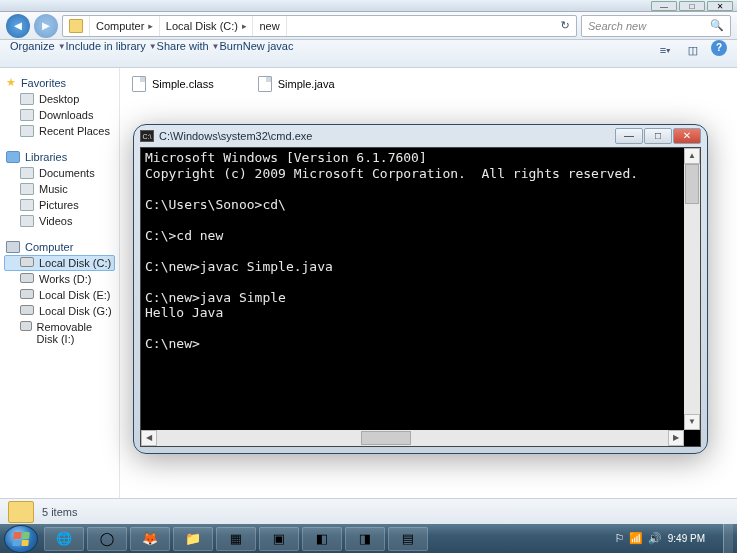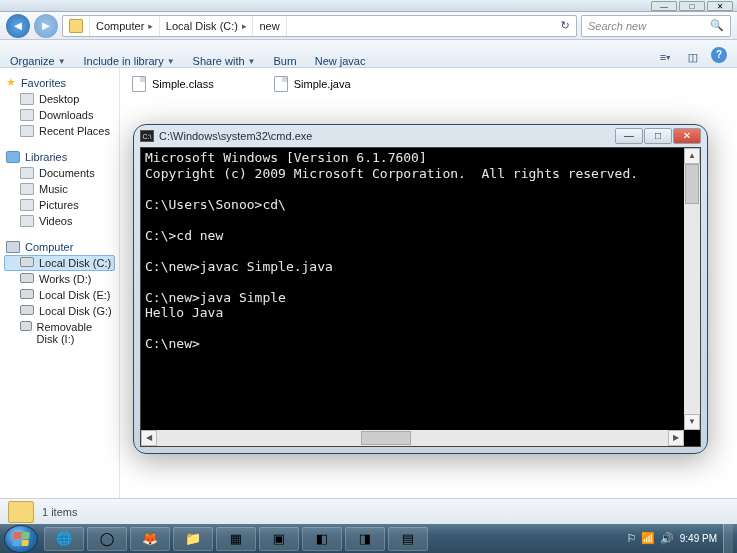--- a/index.html
+++ b/index.html
@@ -15,42 +15,42 @@
 .nav-fwd { opacity: .6; }
 .breadcrumb { flex: 1; height: 22px; background: #fff; border: 1px solid #aab6c3; border-radius: 2px; display: flex; align-items: center; font-size: 11px; color: #222; }
 .bc-seg { padding: 0 6px; border-right: 1px solid #dfe6ec; height: 100%; display: flex; align-items: center; gap: 4px; }
 .bc-icon { width: 14px; height: 14px; background: #f6d77a; border: 1px solid #caa63c; border-radius: 1px; }
 .bc-arrow { font-size: 9px; color: #555; }
 .bc-refresh { width: 22px; display: flex; align-items: center; justify-content: center; color: #346; }
 .searchbox { width: 150px; height: 22px; background: #fff; border: 1px solid #aab6c3; border-radius: 2px; display: flex; align-items: center; padding: 0 6px; font-size: 11px; color: #888; font-style: italic; }
 .search-icon { margin-left: auto; color: #567; font-style: normal; }
 
 
-.toolbar { height: 28px; background: linear-gradient(#f4f8fc, #e3ebf3); display: flex; align-items: flex-end; padding: 0 10px; gap: 18px; font-size: 11px; color: #1a3f6a; border-bottom: 1px solid #c7d2de; }
+.toolbar { height: 28px; background: linear-gradient(#f4f8fc, #e3ebf3); display: flex; align-items: flex-start; padding: 0 10px; gap: 0; font-size: 11px; color: #1a3f6a; border-bottom: 1px solid #c7d2de; }
 .tb-item { display: flex; align-items: center; gap: 3px; }
 .tb-drop { font-size: 8px; color: #557; }
 .tb-right { margin-left: auto; display: flex; gap: 8px; }
 .tb-icon-btn { width: 20px; height: 20px; display: flex; align-items: center; justify-content: center; border: 1px solid transparent; border-radius: 2px; }
 .tb-help { background: #4a90d9; color: #fff; border-radius: 50%; width: 16px; height: 16px; font-size: 10px; font-weight: bold; line-height: 16px; text-align: center; }
 
 
 .explorer-body { display: flex; height: 430px; background: #fff; }
 .sidebar { width: 120px; background: #fff; padding: 6px 4px; font-size: 11px; border-right: 1px solid #e0e6ec; }
 .side-group { margin-bottom: 10px; }
 .side-header { display: flex; align-items: center; gap: 5px; color: #1a3f6a; font-weight: normal; padding: 2px 2px; }
 .star-icon { color: #f5c33b; font-size: 11px; }
 .lib-icon { width: 14px; height: 12px; background: #7db4e8; border-radius: 2px; border: 1px solid #5a93c9; }
 .comp-icon { width: 14px; height: 12px; background: #cfd8e0; border: 1px solid #7a8a99; border-radius: 1px; }
 .net-icon { width: 14px; height: 12px; background: #6aa6e0; border-radius: 2px; }
 .side-item { display: flex; align-items: flex-start; gap: 5px; padding: 2px 2px 2px 16px; color: #222; cursor: default; }
 .side-item.selected { background: #cce4f7; border: 1px solid #7fb6e8; border-radius: 2px; padding: 1px 1px 1px 15px; }
 .mini-icon { width: 14px; height: 12px; background: #e0e6ec; border: 1px solid #9aa; border-radius: 1px; }
 .drive-icon { width: 14px; height: 10px; background: #d8dde2; border: 1px solid #888; border-radius: 2px; }
 .content { flex: 1; padding: 8px 12px; position: relative; }
-.file-row { display: flex; gap: 60px; }
+.file-row { display: flex; gap: 44px; }
 .file-item { display: flex; align-items: center; gap: 6px; font-size: 11px; }
 .file-icon { width: 14px; height: 16px; background: #fff; border: 1px solid #9aa6b2; border-radius: 1px; position: relative; }
 .file-icon::before { content: ""; position: absolute; top: 0; right: 0; width: 5px; height: 5px; background: #d0d8e0; }
 
 
 .cmd-window { position: absolute; left: 133px; top: 124px; width: 575px; height: 330px; border: 1px solid #2a4a66; border-radius: 13px; background: linear-gradient(#dde6ef, #c8d4e0); box-shadow: 0 6px 30px rgba(0,0,0,.35); overflow: hidden; }
 .cmd-title { height: 22px; display: flex; align-items: center; padding: 0 6px; font-size: 11px; color: #1a2a3a; }
 .cmd-icon { width: 14px; height: 12px; background: #222; border: 1px solid #555; margin-right: 5px; display: flex; align-items: center; justify-content: center; color: #ddd; font-size: 7px; }
 .cmd-ctrls { margin-left: auto; display: flex; gap: 1px; }
 .cmd-btn { width: 28px; height: 16px; background: linear-gradient(#f2f6fa, #d4dde6); border: 1px solid #8fa2b5; border-radius: 2px; font-size: 10px; text-align: center; line-height: 14px; }
@@ -73,21 +73,21 @@
 
 .taskbar { position: absolute; left: 0; right: 0; bottom: 0; height: 29px; background: linear-gradient(#5a7a90, #3a5a72 40%, #2d4a60); display: flex; align-items: center; padding: 0 4px; }
 .start-orb { width: 34px; height: 28px; border-radius: 50%; background: radial-gradient(circle at 40% 35%, #8fd0ff, #2a72b8 55%, #184a78); border: 1px solid #1a3a5a; display: flex; align-items: center; justify-content: center; }
 .win-flag { width: 16px; height: 14px; display: grid; grid-template-columns: 1fr 1fr; grid-template-rows: 1fr 1fr; gap: 1px; transform: skewX(-6deg); }
 .wf { border-radius: 1px; }
 .wf.r { background: #e86a4a; } .wf.g { background: #7bc96f; } .wf.b { background: #5aa6e0; } .wf.y { background: #f5c94a; }
 .task-icons { display: flex; gap: 3px; margin-left: 6px; }
 .task-btn { width: 40px; height: 24px; background: rgba(255,255,255,.12); border: 1px solid rgba(255,255,255,.2); border-radius: 2px; display: flex; align-items: center; justify-content: center; font-size: 13px; }
 .tray { margin-left: auto; display: flex; align-items: center; gap: 6px; color: #fff; font-size: 10px; }
 .tray-icons { display: flex; gap: 5px; font-size: 11px; }
-.clock { text-align: right; line-height: 11px; margin-right: 0; }
+.clock { text-align: right; line-height: 11px; margin-right: 12px; }
 .show-desktop { width: 10px; height: 29px; border-left: 1px solid rgba(255,255,255,.3); background: rgba(255,255,255,.12); }
 </style>
 </head>
 <body>
 
 <div class="window-chrome">
   <div class="chrome-btn">—</div>
   <div class="chrome-btn">□</div>
   <div class="chrome-btn">✕</div>
 </div>
@@ -267,21 +267,21 @@
       <div class="sc-track">
           <div class="sc-thumb h"></div>
         </div>
       <div class="sc-btn">▶</div>
     </div>
   </div>
 </div>
 
 <div class="statusbar">
   <div class="big-folder"></div>
-  <span>1 items</span>
+  <span>5 items</span>
 </div>
 
 <div class="taskbar">
   <div class="start-orb">
     <div class="win-flag">
       <div class="wf r"></div>
         <div class="wf g"></div>
         <div class="wf b"></div>
         <div class="wf y"></div>
     </div>

